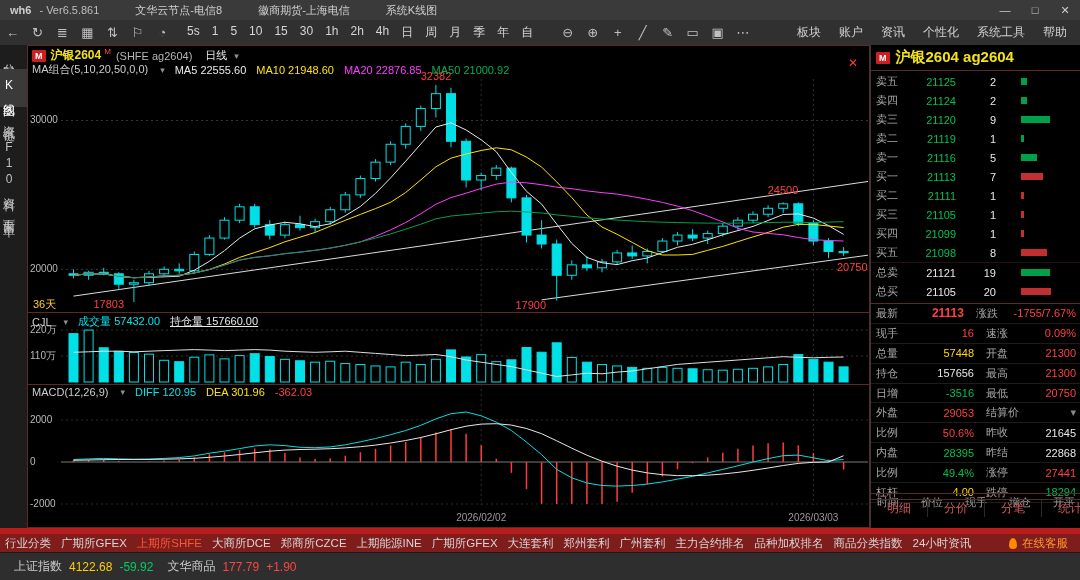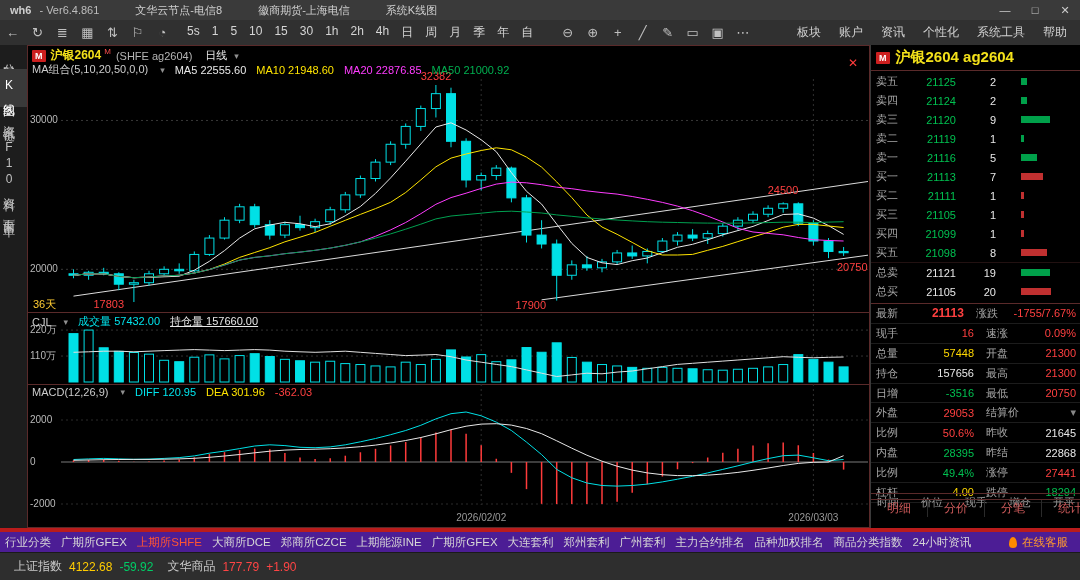--- a/index.html
+++ b/index.html
@@ -56,41 +56,41 @@
   .i-row{height:18.9px;display:flex;align-items:center;border-bottom:1px solid #1c1c1c;}
   .i-ll{color:#a8a8a8;width:36px;margin-left:5px;}
   .i-lv{width:62px;text-align:right;}
   .i-rl{color:#a8a8a8;width:42px;margin-left:12px;}
   .i-rv{flex:1;text-align:right;margin-right:5px;}
   .bold{font-weight:bold;font-size:12px;}
   #tickcols{position:absolute;top:448px;height:17px;width:198px;display:flex;align-items:center;justify-content:space-between;padding:0 6px;color:#9a9a9a;border-top:1px solid #5a2a2a;}
   #qtabs{position:absolute;top:454px;height:17px;width:228px;display:flex;border-top:1px solid #5a2a2a;}
   .q-tab{flex:1;display:flex;align-items:center;justify-content:center;color:#cf5b5b;font-size:12px;border-right:1px solid #2a2a2a;}
   
-  .exchbar{left:0;top:528px;width:1080px;height:24px;background:#4c1d95;display:flex;align-items:center;font-size:11.5px;border-top:4px solid #b91c1c;box-sizing:border-box;}
+  .exchbar{left:0;top:528px;width:1080px;height:24px;background:#7f1d1d;display:flex;align-items:center;font-size:11.5px;border-top:6px solid #b91c1c;box-sizing:border-box;}
   .ex-item{padding:0 5px;color:#d6d6d6;white-space:nowrap;}
   .ex-item.active{color:#ff5533;}
   .ex-right{margin-left:auto;display:flex;align-items:center;margin-right:12px;color:#ff9a2e;}
   .flame-dot{width:8px;height:11px;background:#ff8a00;border-radius:50% 50% 50% 50%/65% 65% 35% 35%;margin-right:5px;}
   
   .statusbar{left:0;top:552px;width:1080px;height:28px;background:#2e2e2e;display:flex;align-items:center;font-size:12px;border-top:1px solid #1a1a1a;box-sizing:border-box;}
   .st-item{margin-left:14px;display:flex;gap:7px;align-items:center;}
   .st-label{color:#c9c9c9;}
   .st-right{margin-left:auto;display:flex;align-items:center;gap:9px;margin-right:10px;}
   .badge-red{background:#c62828;color:#fff;padding:1px 8px;font-size:11px;border-radius:2px;}
   .badge-dark{background:#3c3c3c;color:#d0d0d0;padding:1px 8px;font-size:11px;border-radius:2px;border:1px solid #555;}
   .sig{color:#00cc44;font-size:10px;letter-spacing:1px;}
   .st-time{color:#e0e0e0;}
 </style>
 </head>
 <body>
 
 <div class="sect titlebar">
   <span class="tb-app">wh6</span>
-  <span class="tb-ver">- Ver6.4.861</span>
+  <span class="tb-ver">- Ver6.5.861</span>
   <span class="tb-node">文华云节点-电信8</span>
   <span class="tb-broker">徽商期货-上海电信</span>
   <span class="tb-page">系统K线图</span>
   <span class="win-btns">
     <span class="win-btn">—</span>
     <span class="win-btn">□</span>
     <span class="win-btn">✕</span>
   </span>
 </div>
 

